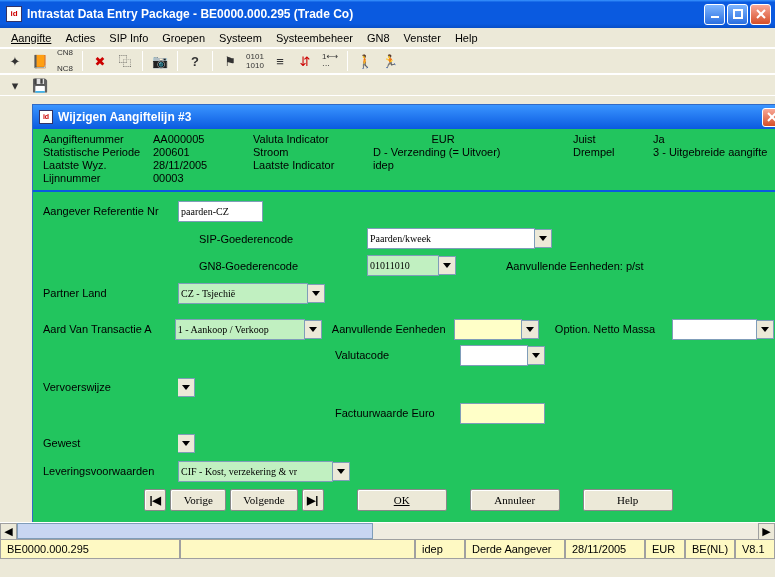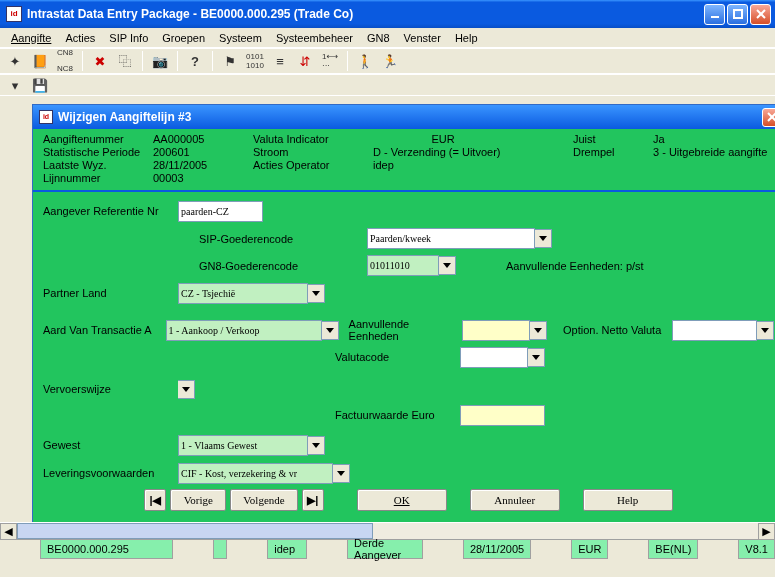--- a/index.html
+++ b/index.html
@@ -202,22 +202,21 @@
     background:#ece9d8;
     display:flex;
     border-top:1px solid #a0a0a0;
     font-size:11px;
   }
   .statusbar .pane {
     border:1px solid #a0a0a0;
     border-top:none;
     padding:2px 6px;
     display:flex;align-items:center;
-    background:#86efac;
-    margin-left:40px;
+    background:#fef9c3;
   }
   .statusbar .flex { flex:1; }
 </style>
 </head>
 <body>
 
 <div class="titlebar">
   <div class="app-icon">id</div>
   <div class="title-text">Intrastat Data Entry Package - BE0000.000.295 (Trade Co)</div>
   <div class="winbtn">
@@ -303,21 +302,21 @@
 
       <div class="lbl">Statistische Periode</div>
       <div>200601</div>
       <div class="lbl">Stroom</div>
       <div>D - Verzending (= Uitvoer)</div>
       <div class="lbl">Drempel</div>
       <div>3 - Uitgebreide aangifte</div>
 
       <div class="lbl">Laatste Wyz.</div>
       <div>28/11/2005</div>
-      <div class="lbl">Acties Operator</div>
+      <div class="lbl">Laatste Indicator</div>
       <div>idep</div>
       <div></div>
         <div></div>
 
       <div class="lbl">Lijnnummer</div>
       <div>00003</div>
       <div></div>
         <div></div>
         <div></div>
         <div></div>
@@ -352,29 +351,29 @@
         <div class="label">Partner Land</div>
         <div class="goed-block">
           <input class="txt green" style="width: 130px;" value="CZ - Tsjechië">
           <div class="ddbtn"></div>
         </div>
       </div>
 
       <div class="row" style="margin-top:14px;">
         <div class="label">Aard Van Transactie A</div>
         <div class="goed-block">
-          <input class="txt green" style="width: 156px;" value="1 - Aankoop / Verkoop">
+          <input class="txt green" style="width: 130px;" value="1 - Aankoop / Verkoop">
           <div class="ddbtn"></div>
         </div>
         <div class="label2">Aanvullende Eenheden</div>
         <div class="goed-block">
           <input class="txt yellow-in" style="width: 68px;" value="">
           <div class="ddbtn"></div>
         </div>
-        <div class="label3">Option. Netto Valuta</div>
+        <div class="label3">Option. Netto Massa</div>
         <div class="goed-block">
           <input class="txt" style="width: 85px;" value="">
           <div class="ddbtn"></div>
         </div>
       </div>
 
       <div class="row" style="margin-top:-2px;">
         <div class="label"></div>
         <div style="width:147px;"></div>
         <div class="label2">Valutacode</div>
@@ -393,21 +392,20 @@
       <div class="row" style="margin-top:-2px;">
         <div class="label"></div>
         <div style="width:147px;"></div>
         <div class="label2">Factuurwaarde Euro</div>
         <input class="txt yellow-in" style="width: 85px;" value="">
       </div>
 
       <div class="row" style="margin-top:8px;">
         <div class="label">Gewest</div>
         <div class="goed-block">
-          <input class="txt green" style="width: 130px;" value="1 - Vlaams Gewest">
           <div class="ddbtn"></div>
         </div>
       </div>
       <div class="row">
         <div class="label">Leveringsvoorwaarden</div>
         <div class="goed-block">
           <input class="txt green" style="width: 155px;" value="CIF - Kost, verzekering &amp; vr">
           <div class="ddbtn"></div>
         </div>
       </div>

